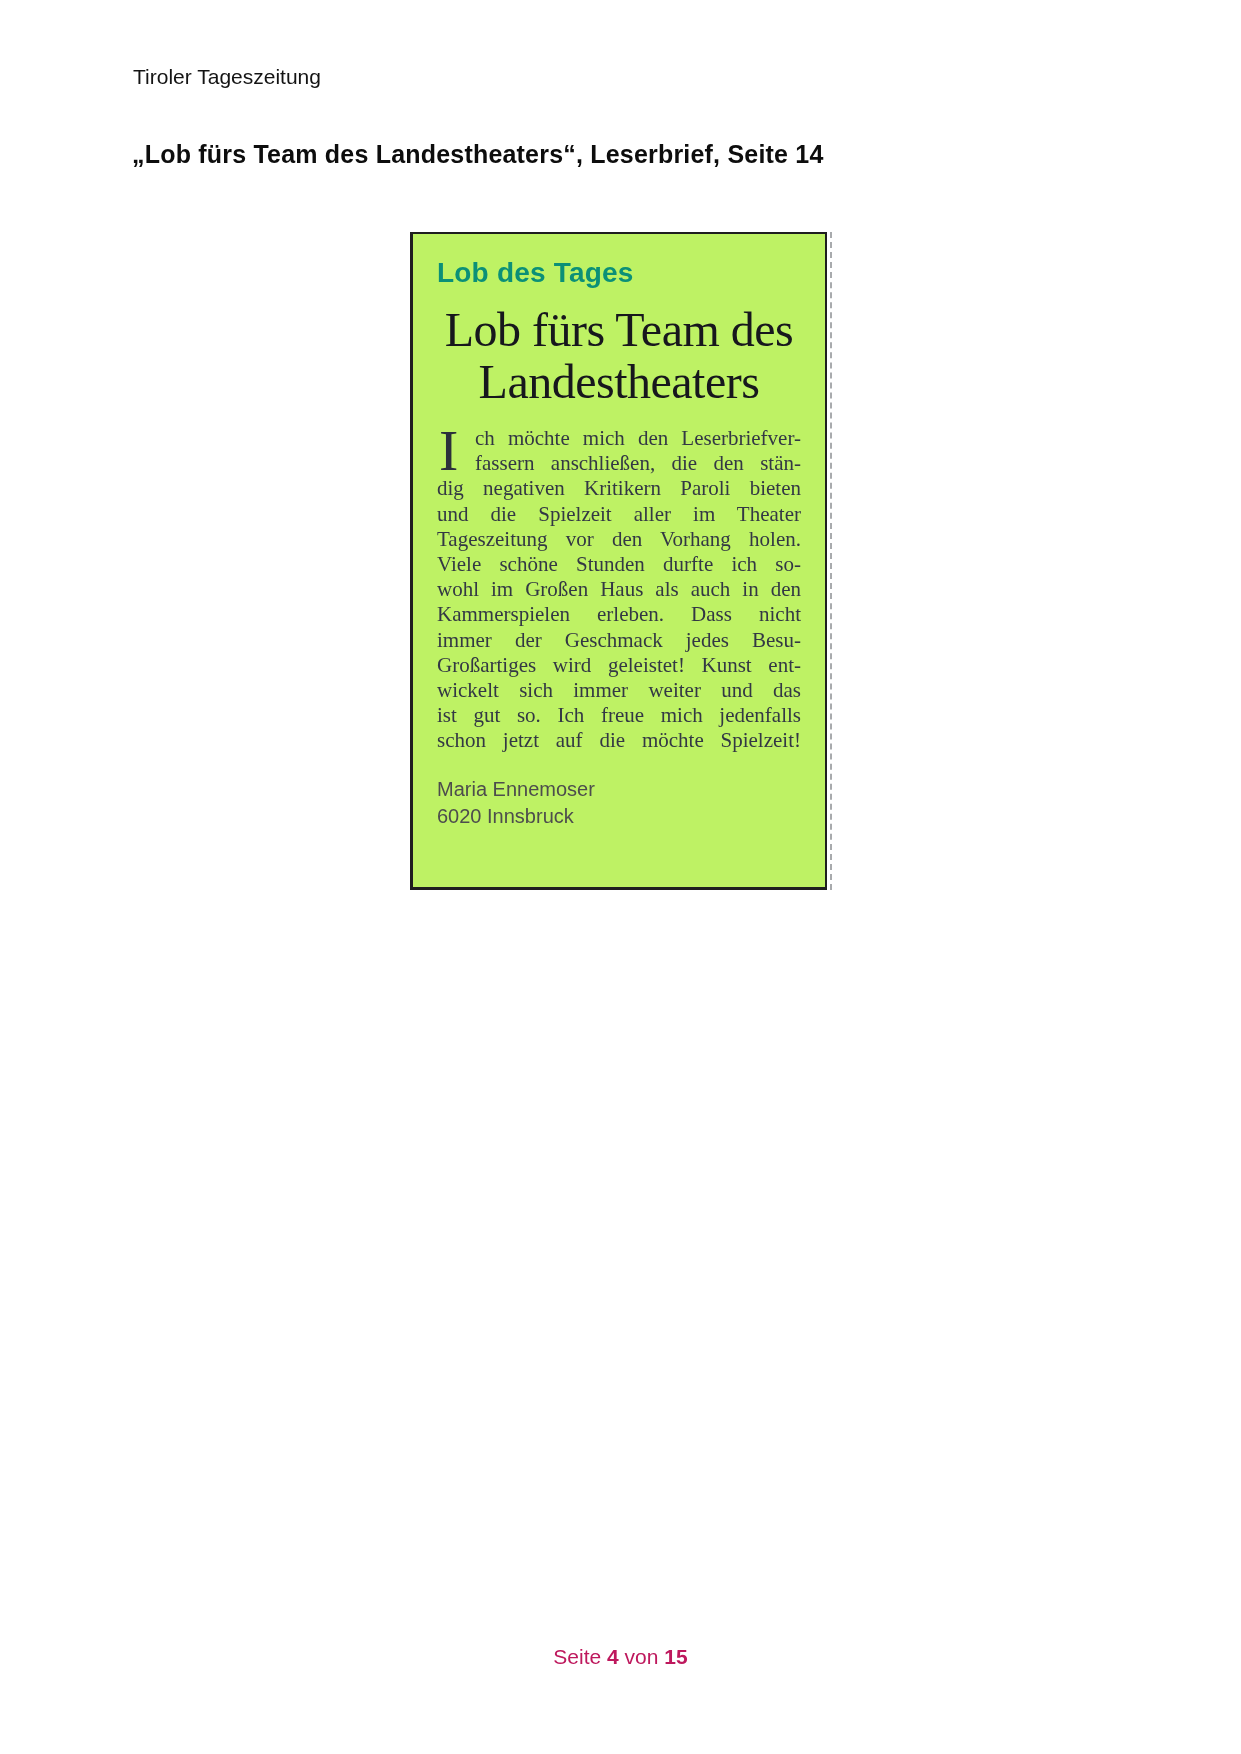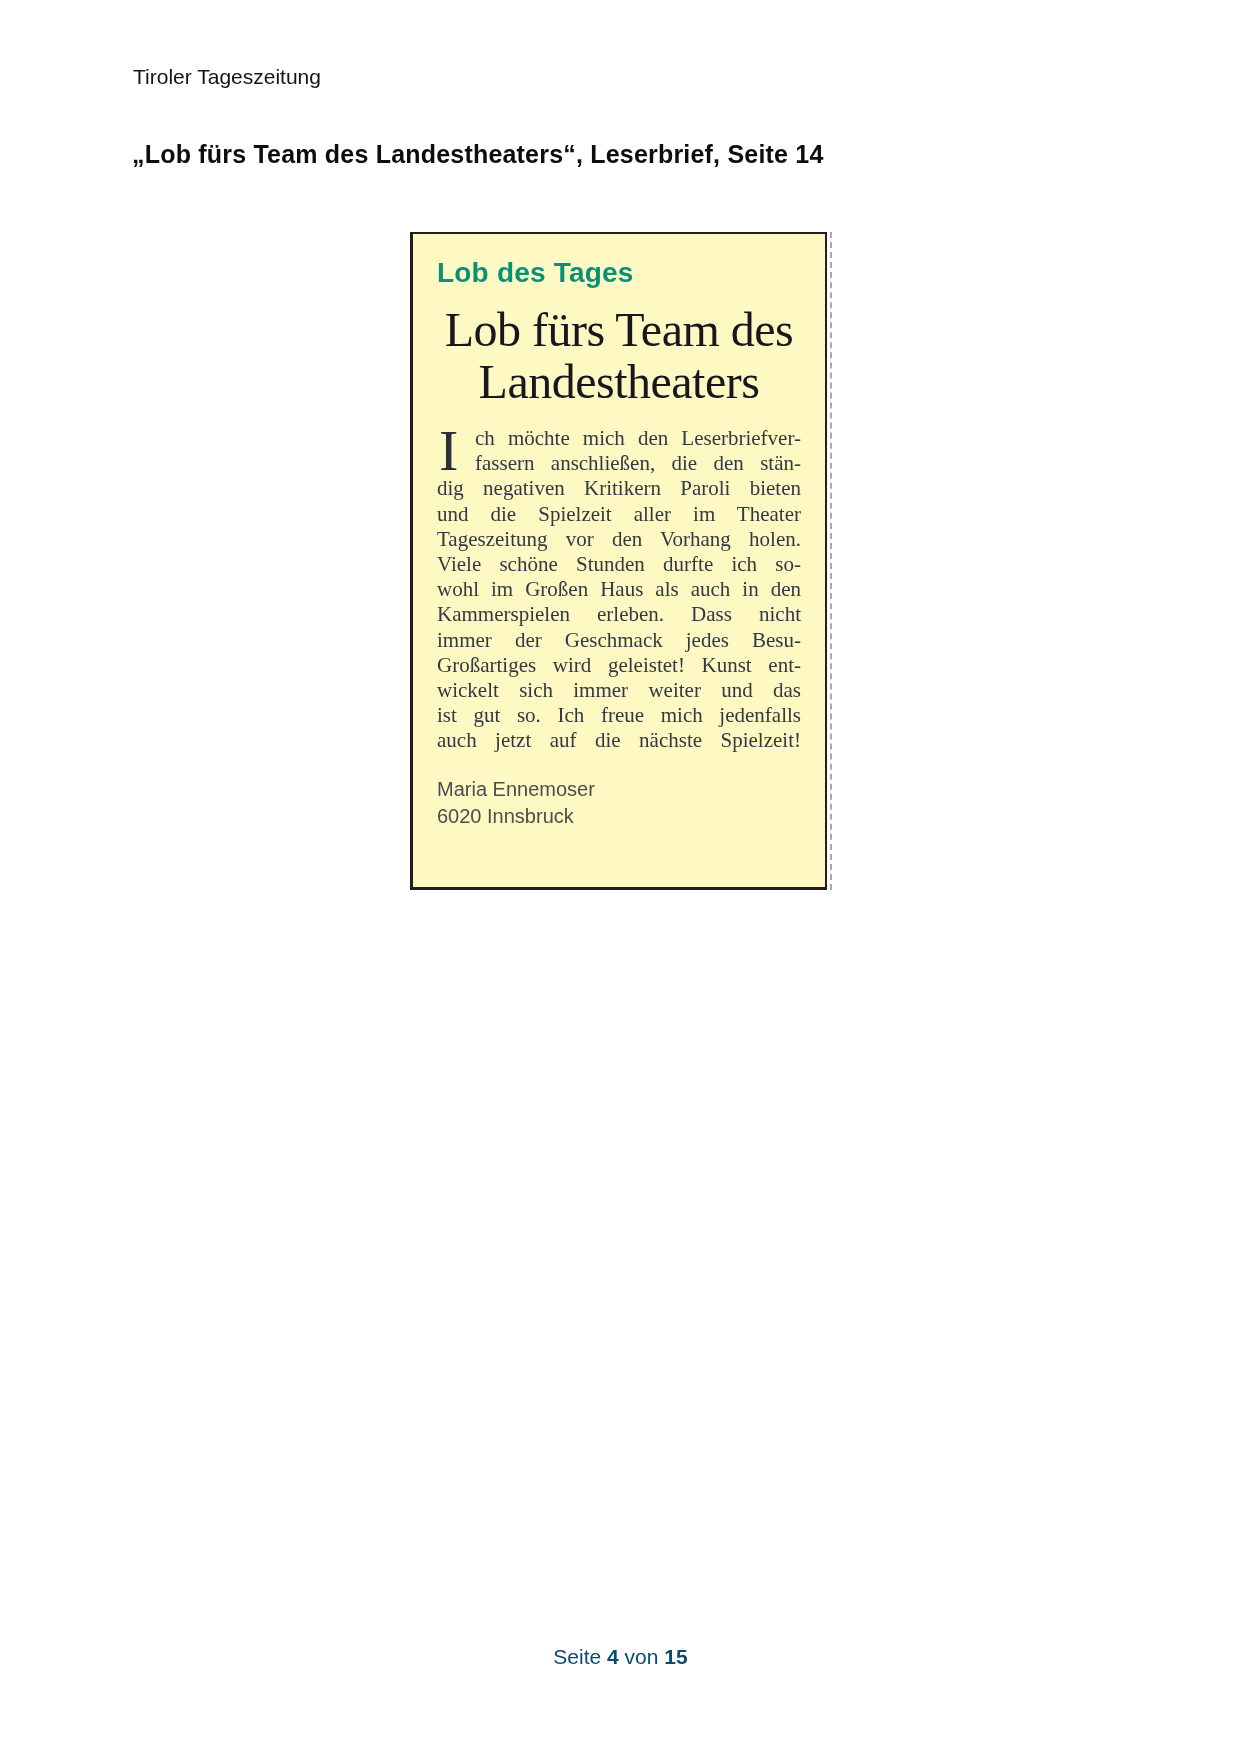--- a/index.html
+++ b/index.html
@@ -40,21 +40,21 @@
   }
 
   
   .clipping {
     position: absolute;
     left: 410px;
     top: 232px;
     width: 417px;
     height: 658px;
     box-sizing: border-box;
-    background: #fef9c3;
+    background: #bef264;
     border: 2px solid #1f1f1f;
     border-left-width: 3px;
     border-bottom-width: 3px;
     padding: 24px 24px 0 24px;
   }
   
   .clipping::after {
     content: "";
     position: absolute;
     top: -2px;
@@ -115,21 +115,21 @@
   }
 
   
   .doc-footer {
     position: absolute;
     left: 0;
     right: 0;
     top: 1645px;
     text-align: center;
     font-size: 21px;
-    color: #0c4a6e;
+    color: #be185d;
   }
   .doc-footer .bold { font-weight: bold; }
 </style>
 </head>
 <body>
 
 <div class="page">
 
   <div class="doc-header">
     <span class="bold">Tiroler</span>
@@ -154,21 +154,21 @@
           <div class="body-line">dig negativen Kritikern Paroli bieten</div>
           <div class="body-line">und die Spielzeit aller im Theater</div>
           <div class="body-line">Tageszeitung vor den Vorhang holen.</div>
           <div class="body-line">Viele schöne Stunden durfte ich so-</div>
           <div class="body-line">wohl im Großen Haus als auch in den</div>
           <div class="body-line">Kammerspielen erleben. Dass nicht</div>
           <div class="body-line">immer der Geschmack jedes Besu-</div>
           <div class="body-line">Großartiges wird geleistet! Kunst ent-</div>
           <div class="body-line">wickelt sich immer weiter und das</div>
           <div class="body-line">ist gut so. Ich freue mich jedenfalls</div>
-          <div class="body-line">auch jetzt auf die nächste Spielzeit!</div>
+          <div class="body-line">schon jetzt auf die möchte Spielzeit!</div>
         </div>
     </div>
 
     <div class="signature">
       <div>Maria Ennemoser</div>
       <div>6020 Innsbruck</div>
     </div>
   </div>
 
   <div class="doc-footer">

